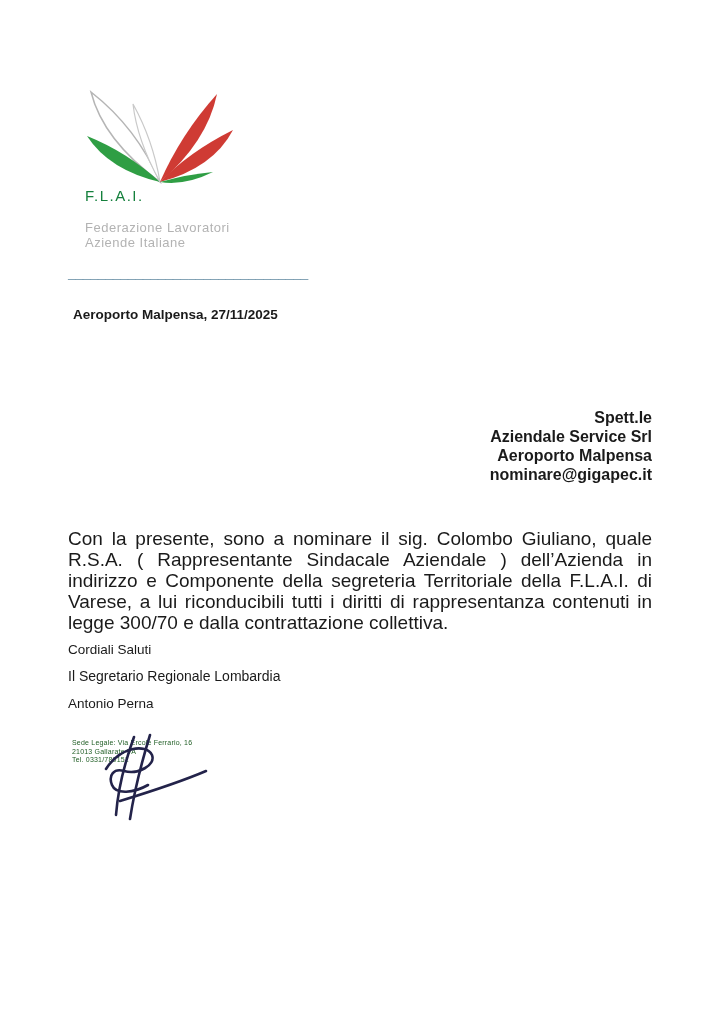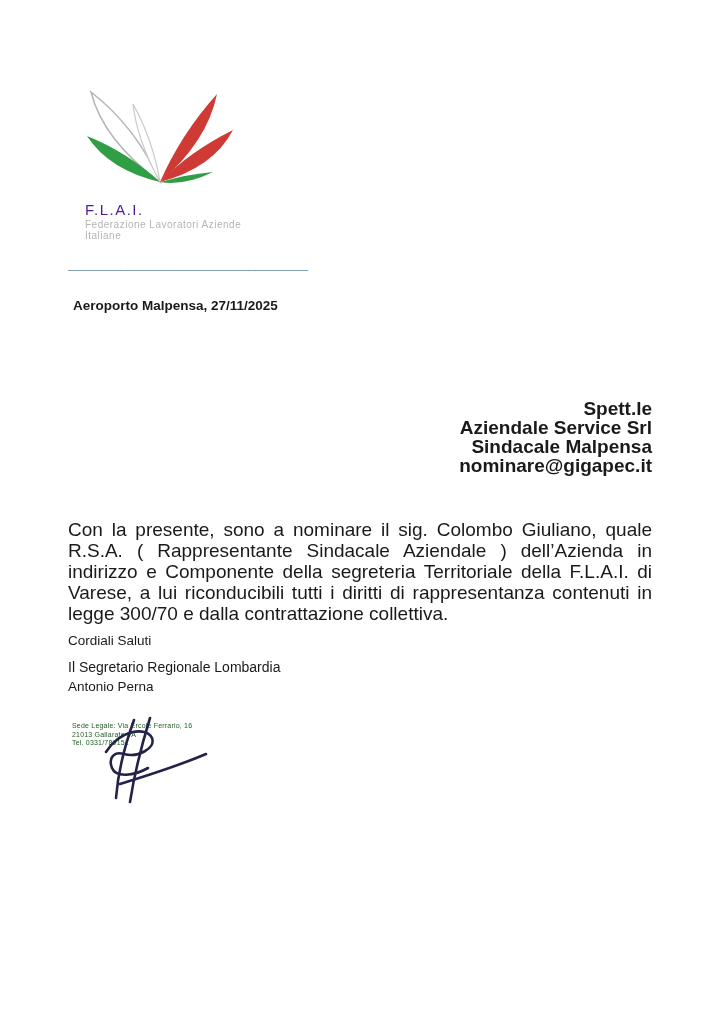--- a/index.html
+++ b/index.html
@@ -4,30 +4,30 @@
 <style>
   * { margin:0; padding:0; box-sizing:border-box; }
   html, body { background:#ffffff; }
   .page {
     width:720px; min-height:1015px; background:#ffffff;
     font-family:"Liberation Sans", sans-serif; color:#1a1a1a;
     position:relative; padding:0 68px; overflow:hidden;
   }
   .logo { margin:90px 0 0 17px; width:160px; }
   .logo svg { display:block; }
-  .logo-brand { color:#4c1d95; font-size:15px; letter-spacing:1.5px; margin-top:16px; }
-  .logo-sub { color:#b3b3b3; font-size:10px; letter-spacing:0.5px; margin-top:1px; }
+  .logo-brand { color:#15803d; font-size:15px; letter-spacing:1.5px; margin-top:2px; }
+  .logo-sub { color:#b3b3b3; font-size:13px; letter-spacing:0.5px; margin-top:16px; }
   .sep { margin-top:16px; font-weight:bold; font-size:13.5px; color:#0c4a6e; }
   .dateline { margin-top:26px; font-weight:bold; font-size:13.5px; padding-left:5px; }
-  .recipient { margin-top:86px; text-align:right; font-weight:bold; font-size:19px; line-height:19px; }
+  .recipient { margin-top:86px; text-align:right; font-weight:bold; font-size:16px; line-height:19px; }
   .subject { margin-top:79px; font-weight:bold; font-size:13px; letter-spacing:-0.2px; white-space:nowrap; }
   .body-par { margin-top:44px; font-size:19px; line-height:21px; text-align:justify; }
   .closing { margin-top:9px; font-size:13.5px; }
   .signer-title { margin-top:11px; font-size:14px; }
-  .signer-name { margin-top:4px; font-size:13.5px; }
+  .signer-name { margin-top:12px; font-size:13.5px; }
   .footer { margin-top:28px; position:relative; width:240px; height:95px; }
   .footer-brand-row { display:flex; align-items:center; gap:4px; margin-left:8px; }
   .footer-brand { color:#8f9f8f; font-size:14px; letter-spacing:2px; font-weight:bold; }
   .footer-addr { margin-left:4px; margin-top:3px; color:#1d5c22; font-size:7px; line-height:8.5px; letter-spacing:0.2px; }
   .signature { position:absolute; left:22px; top:-10px; pointer-events:none; }
 </style>
 </head>
 <body>
 
 <div class="page">
@@ -45,21 +45,21 @@
     <div class="logo-sub">Federazione Lavoratori Aziende Italiane</div>
   </div>
 
   <div class="sep">________________________________</div>
 
   <div class="dateline">Aeroporto Malpensa, 27/11/2025</div>
 
   <div class="recipient">
     <div>Spett.le</div>
     <div>Aziendale Service Srl</div>
-    <div>Sindacale Malpensa</div>
+    <div>Aeroporto Malpensa</div>
     <div>nominare@gigapec.it</div>
   </div>
 
 
   <p class="body-par">Con la presente, sono a nominare il sig. Colombo Giuliano, quale R.S.A. ( Rappresentante Sindacale Aziendale ) dell’Azienda in indirizzo e Componente della segreteria Territoriale della F.L.A.I. di Varese, a lui riconducibili tutti i diritti di rappresentanza contenuti in legge 300/70  e dalla contrattazione collettiva.</p>
 
   <p class="closing">Cordiali Saluti</p>
   <p class="signer-title">Il Segretario Regionale Lombardia</p>
   <p class="signer-name">Antonio Perna</p>
 

